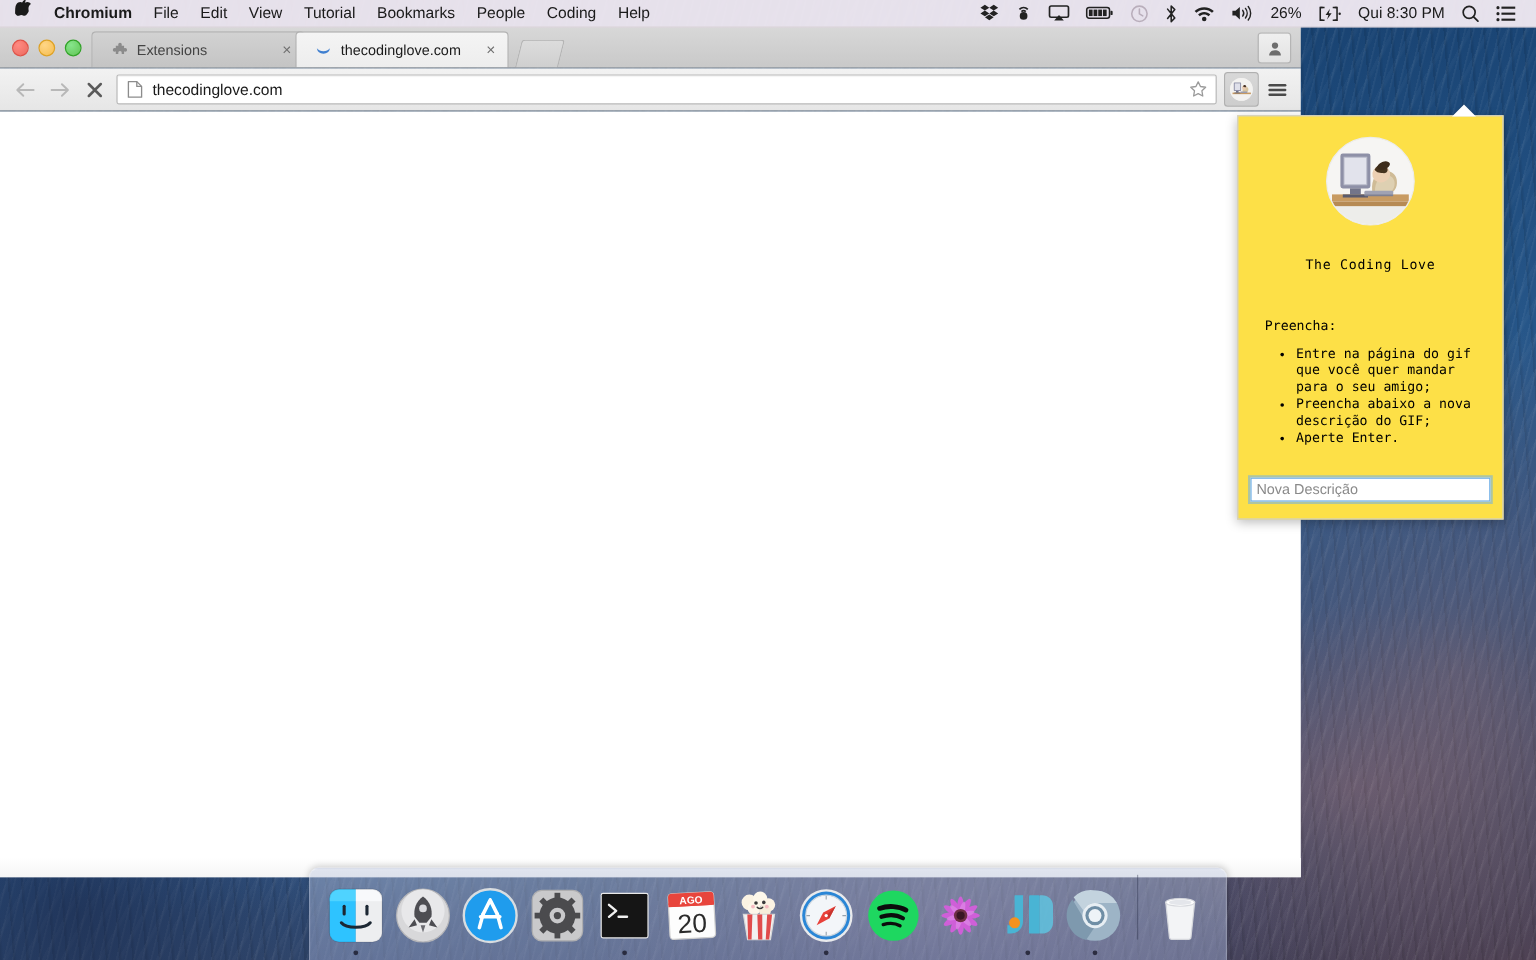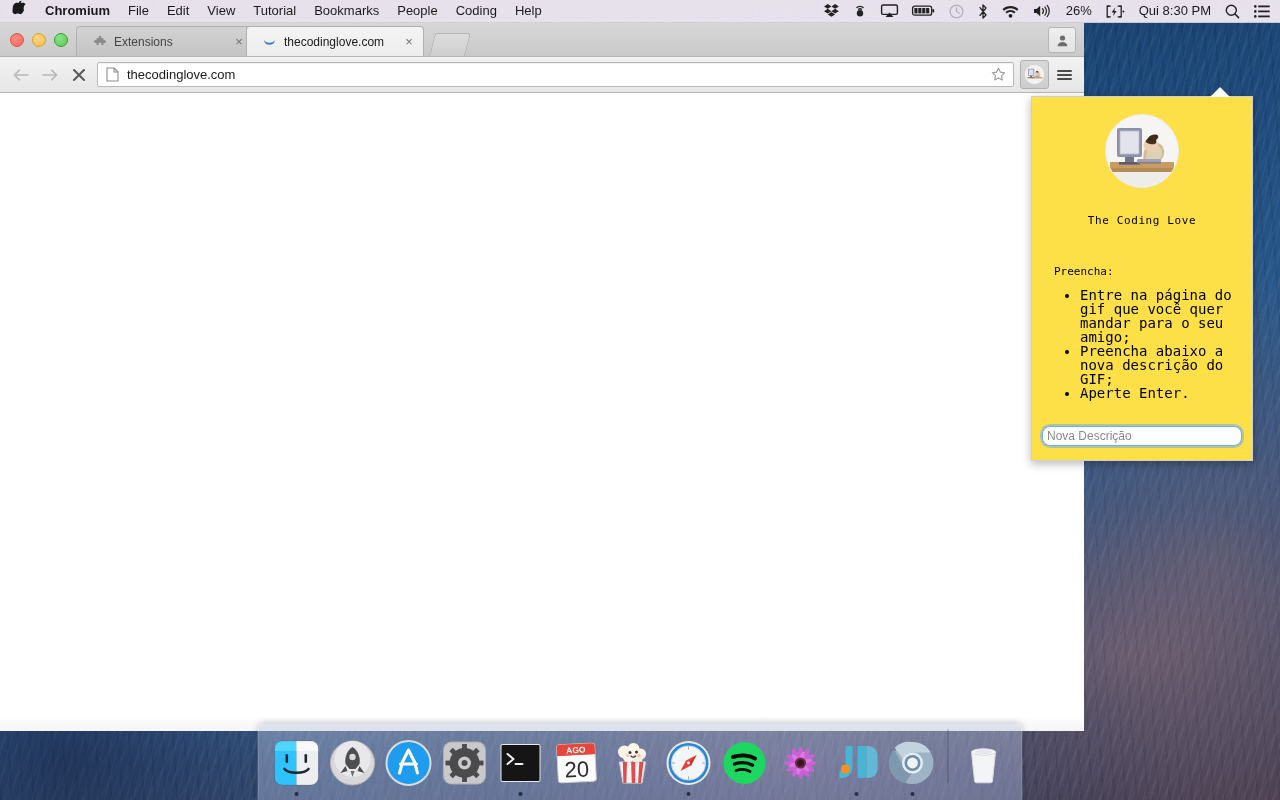--- a/index.html
+++ b/index.html
@@ -48,21 +48,21 @@
   .menubar {
     position: absolute; top: 0; left: 0;
     width: 1280px; height: 22px;
     background: rgba(246,238,245,0.93);
     border-bottom: 1px solid rgba(0,0,0,0.12);
     display: flex; align-items: center;
     font-size: 13px; color: #1a1a1a;
     z-index: 60;
   }
   .menubar-left { display: flex; align-items: center; height: 22px; }
-  .menubar-right { margin-left: auto; display: flex; align-items: center; height: 22px; padding-right: 3px; }
+  .menubar-right { margin-left: auto; display: flex; align-items: center; height: 22px; padding-right: 10px; }
   .mb-item {
     padding: 12px 9px; height: 22px; line-height: 22px;
     font-size: 13px; white-space: nowrap;
   }
   .mb-item.apple { padding: 0 10px 0 13px; font-size: 15px; }
   .mb-item.bold { font-weight: bold; }
   .mb-icon {
     display: inline-flex; align-items: center; justify-content: center;
     height: 22px; padding: 0 7px;
   }
@@ -240,38 +240,38 @@
     font-family: "DejaVu Sans Mono", "Liberation Mono", monospace;
   }
   .popup-tutorial-label {
     margin-top: 38px; margin-left: 12px;
     font-size: 11px;
     font-family: "DejaVu Sans Mono", "Liberation Mono", monospace;
   }
   .popup-list {
     margin: 10px 0 0 0;
     padding-left: 38px;
-    font-size: 14px;
+    font-size: 11px;
     line-height: 14px;
     font-family: "DejaVu Sans Mono", "Liberation Mono", monospace;
   }
   .popup-list li { margin: 0; padding: 0; }
   .popup-input-row { margin-top: 26px; }
   .popup-input {
     display: block;
     width: 100%;
     box-sizing: border-box;
     height: 20px;
     padding: 7px 4px;
     font-family: "Liberation Sans", sans-serif;
     font-size: 12px;
     color: #000;
     background: #fff;
     border: 1px solid #70b0e8;
-    border-radius: 8px;
+    border-radius: 0;
     outline: none;
     box-shadow: 0 0 0 2px rgba(110,175,235,0.55);
   }
   .popup-input::placeholder { color: #8a8a8a; }
 
   
   .dock {
     position: absolute; left: 50%; bottom: 0;
     transform: translateX(-50%);
     height: 72px;

